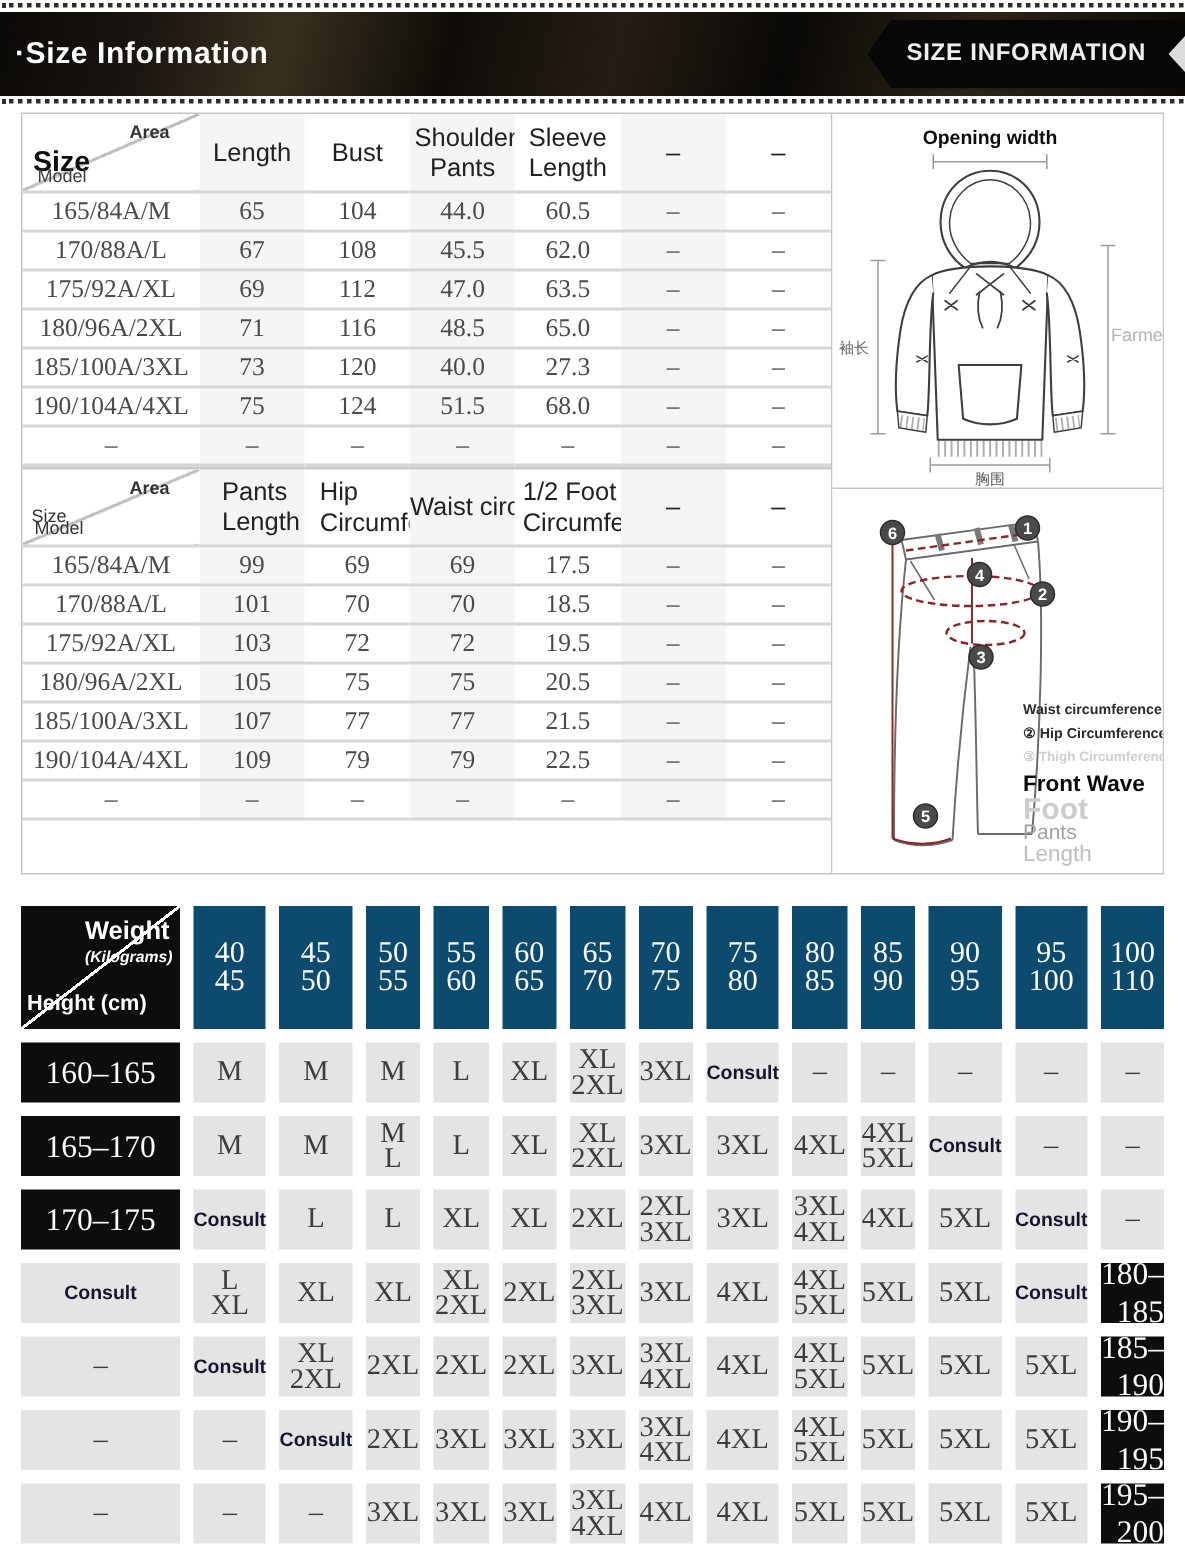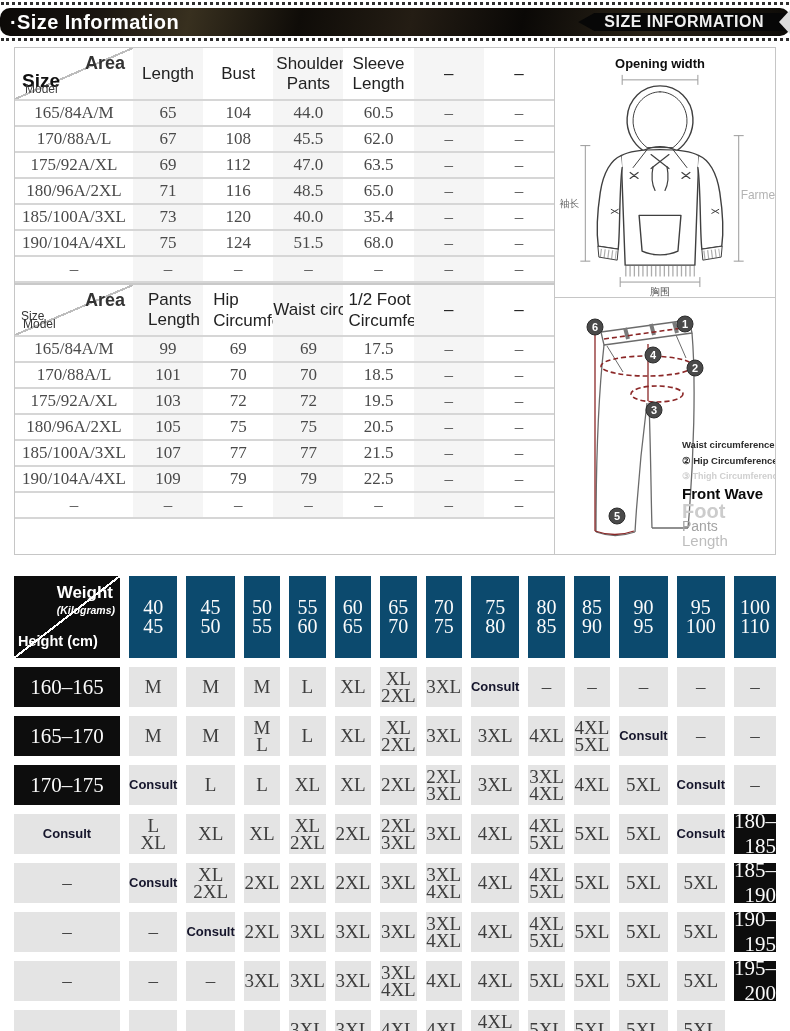--- a/index.html
+++ b/index.html
@@ -5,24 +5,23 @@
   * { margin:0; padding:0; box-sizing:border-box; }
   html,body { background:#fff; }
   body {
     width:790px; height:1031px; position:relative; overflow:hidden;
     font-family:"Liberation Sans", sans-serif;
   }
   .dotted { border-top:3px dotted #2e2e2e; margin:2px 1px 0; }
 
   
   .band {
-    height:28px; margin-top:3px; position:relative;
+    height:56px; margin-top:3px; position:relative;
     display:flex; align-items:center; padding-left:10px;
     background:linear-gradient(103deg,#0b0907 0%,#191410 12%,#38301f 24%,#0f0c08 38%,#241d14 52%,#0a0806 66%,#2b2418 82%,#0c0a07 100%);
-    border-radius:10px;
   }
   .band-title { color:#fff; font-size:20px; font-weight:bold; letter-spacing:.4px; }
   .ribbon {
     position:absolute; right:0; top:5px; bottom:5px;
     display:flex; align-items:center;
     background:#070707; color:#efefef; font-weight:bold; font-size:16px;
     letter-spacing:.5px; padding:0 26px 0 26px;
     clip-path:polygon(0 50%,16px 0,100% 0,100% 100%,16px 100%);
   }
   .ribbon-notch {
@@ -45,21 +44,21 @@
     font-family:"Liberation Serif", serif; font-size:17px; color:#4a4a4a; font-weight:normal;
     overflow:hidden;
   }
   .spec-table thead th { height:52px; font-family:"Liberation Sans", sans-serif; color:#222; vertical-align:middle; }
   .shade { background:#f5f5f5; }
   .size-cell { color:#2f2f2f; }
 
   .corner { position:relative;
     background-image:linear-gradient(to bottom right, transparent calc(50% - 1px), #bdbdbd calc(50% - 1px), #bdbdbd calc(50% + 1px), transparent calc(50% + 1px));
   }
-  .corner .c-area { position:absolute; top:5px; right:8px; font-weight:bold; font-size:18px; color:#333; }
+  .corner .c-area { position:absolute; top:5px; right:20px; font-weight:bold; font-size:12px; color:#333; }
   .corner1 .c-size { position:absolute; left:7px; top:22px; font-weight:bold; font-size:19px; color:#101010; }
   .corner1 .c-model { position:absolute; left:10px; bottom:3px; font-size:12px; color:#3d3d3d; }
   .corner2 .c-size { position:absolute; left:6px; top:24px; font-size:12px; color:#333; }
   .corner2 .c-model { position:absolute; left:8px; bottom:4px; font-size:12px; color:#333; }
 
   .h-len  { font-size:16px; font-weight:bold; }
   .h-bust { font-size:18px; font-weight:bold; }
   .h-two  { font-size:12px; font-weight:bold; line-height:1.15; padding:0 3px; }
   .h-dash { font-size:15px; color:#555; font-weight:normal; }
   .h-pants { font-size:13px; font-weight:bold; line-height:1.2; text-align:left; padding-left:15px; }
@@ -172,21 +171,21 @@
             <td class="shade">48.5</td>
             <td>65.0</td>
             <td class="shade">–</td>
             <td>–</td>
           </tr>
           <tr>
             <td class="size-cell">185/100A/3XL</td>
             <td class="shade">73</td>
             <td>120</td>
             <td class="shade">40.0</td>
-            <td>35.4</td>
+            <td>27.3</td>
             <td class="shade">–</td>
             <td>–</td>
           </tr>
           <tr>
             <td class="size-cell">190/104A/4XL</td>
             <td class="shade">75</td>
             <td>124</td>
             <td class="shade">51.5</td>
             <td>68.0</td>
             <td class="shade">–</td>

